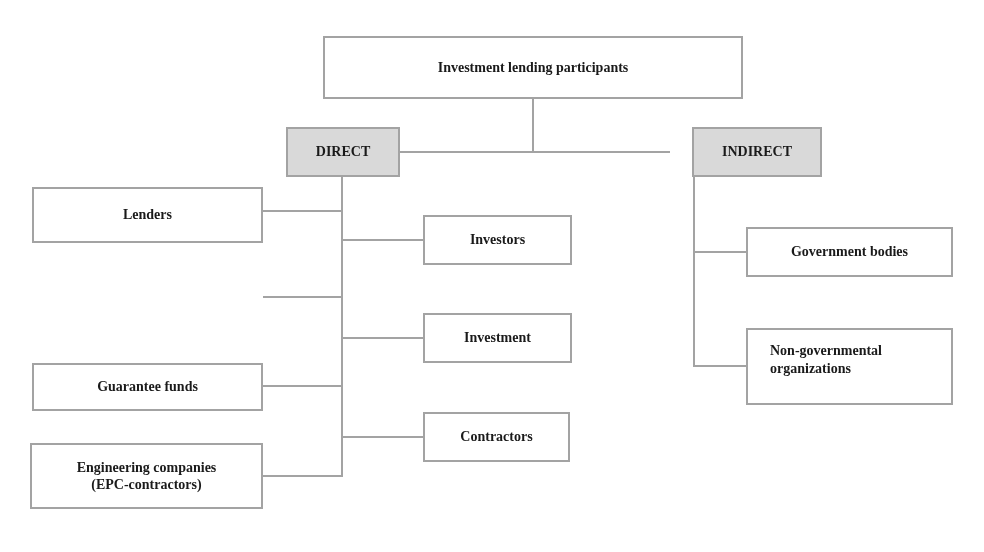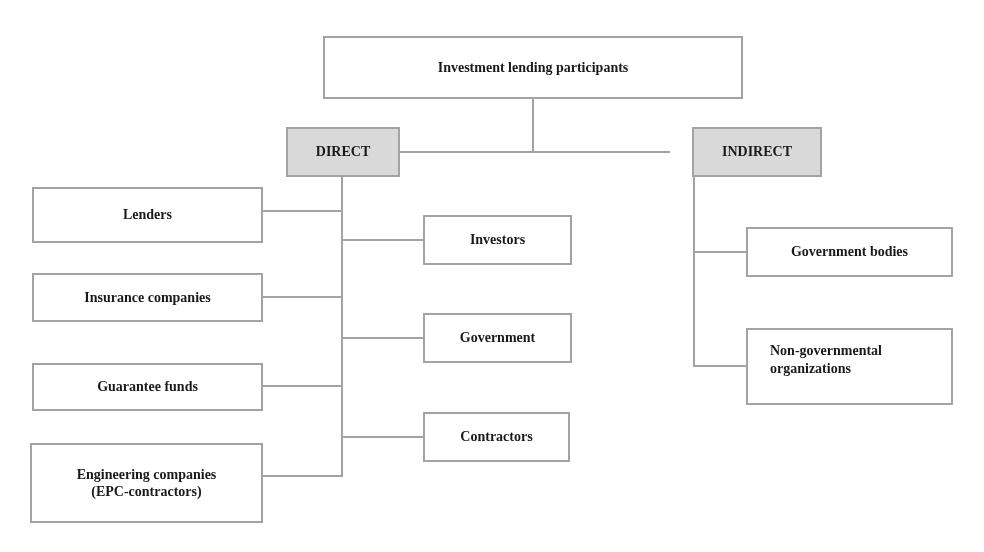--- a/index.html
+++ b/index.html
@@ -76,39 +76,36 @@
   </div>
 
   <div class="box branch" style="left:692px;top:127px;width:130px;height:50px;">
     <span>INDIRECT</span>
   </div>
 
   <div class="box" style="left:32px;top:187px;width:231px;height:56px;">
     <span>Lenders</span>
   </div>
 
-  <div class="box" style="left:32px;top:273px;width:231px;height:49px;">
-    <span>Insurance companies</span>
-  </div>
 
   <div class="box" style="left:32px;top:363px;width:231px;height:48px;">
     <span>Guarantee funds</span>
   </div>
 
-  <div class="box multiline" style="left:30px;top:443px;width:233px;height:80px;">
+  <div class="box multiline" style="left:30px;top:443px;width:233px;height:66px;">
     <span>Engineering companies</span>
     <span>(EPC-contractors)</span>
   </div>
 
   <div class="box" style="left:423px;top:215px;width:149px;height:50px;">
     <span>Investors</span>
   </div>
 
   <div class="box" style="left:423px;top:313px;width:149px;height:50px;">
-    <span>Government</span>
+    <span>Investment</span>
   </div>
 
   <div class="box" style="left:423px;top:412px;width:147px;height:50px;">
     <span>Contractors</span>
   </div>
 
   <div class="box" style="left:746px;top:227px;width:207px;height:50px;">
     <span>Government bodies</span>
   </div>
 

